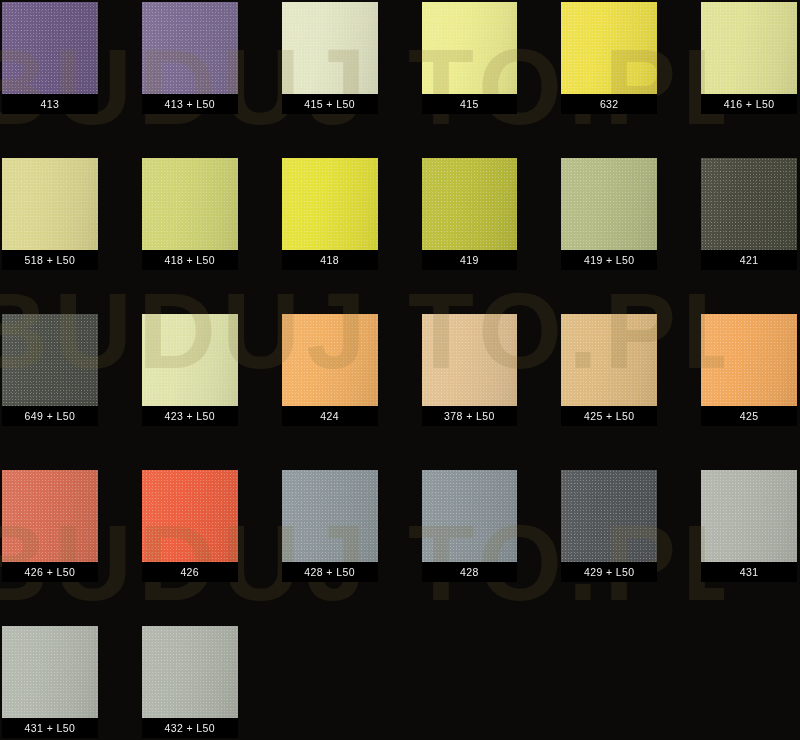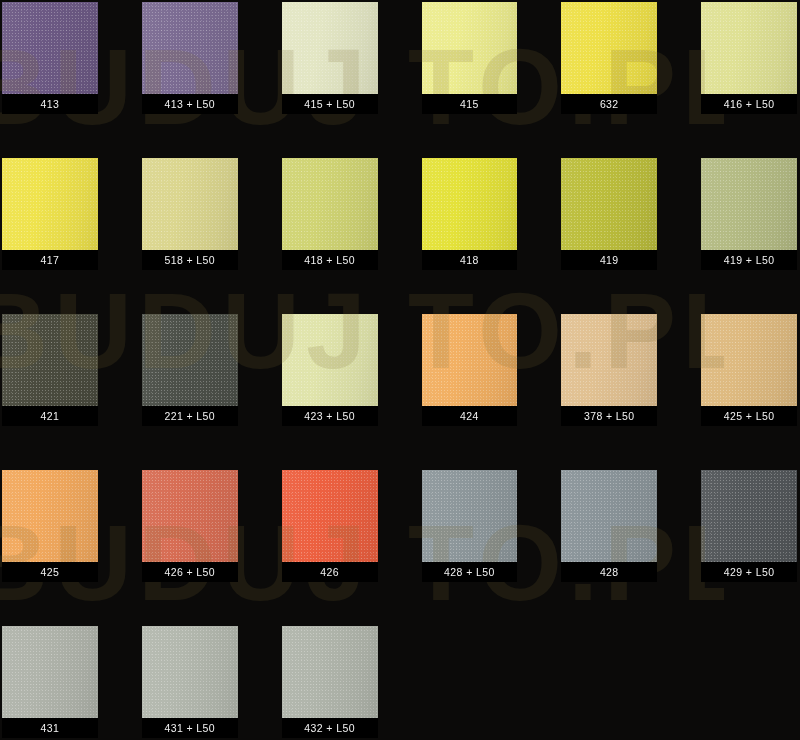--- a/index.html
+++ b/index.html
@@ -137,24 +137,20 @@
     </div>
     <div class="cell">
       <div class="swatch" style="background: rgb(238, 224, 73);"></div>
       <div class="label-bar">632</div>
     </div>
     <div class="cell">
       <div class="swatch" style="background: rgb(223, 225, 149);"></div>
       <div class="label-bar">416 + L50</div>
     </div>
     <div class="cell">
-      <div class="swatch" style="background: rgb(239, 227, 77);"></div>
-      <div class="label-bar">417</div>
-    </div>
-    <div class="cell">
       <div class="swatch" style="background: rgb(219, 214, 143);"></div>
       <div class="label-bar">518 + L50</div>
     </div>
     <div class="cell">
       <div class="swatch" style="background: rgb(208, 212, 116);"></div>
       <div class="label-bar">418 + L50</div>
     </div>
     <div class="cell">
       <div class="swatch" style="background: rgb(228, 226, 58);"></div>
       <div class="label-bar">418</div>
@@ -166,21 +162,21 @@
     <div class="cell">
       <div class="swatch" style="background: rgb(180, 187, 132);"></div>
       <div class="label-bar">419 + L50</div>
     </div>
     <div class="cell">
       <div class="swatch" style="background: rgb(74, 75, 62);"></div>
       <div class="label-bar">421</div>
     </div>
     <div class="cell">
       <div class="swatch" style="background: rgb(76, 80, 73);"></div>
-      <div class="label-bar">221 + L50</div>
+      <div class="label-bar">649 + L50</div>
     </div>
     <div class="cell">
       <div class="swatch" style="background: rgb(224, 228, 171);"></div>
       <div class="label-bar">423 + L50</div>
     </div>
     <div class="cell">
       <div class="swatch" style="background: rgb(242, 176, 99);"></div>
       <div class="label-bar">424</div>
     </div>
     <div class="cell">

